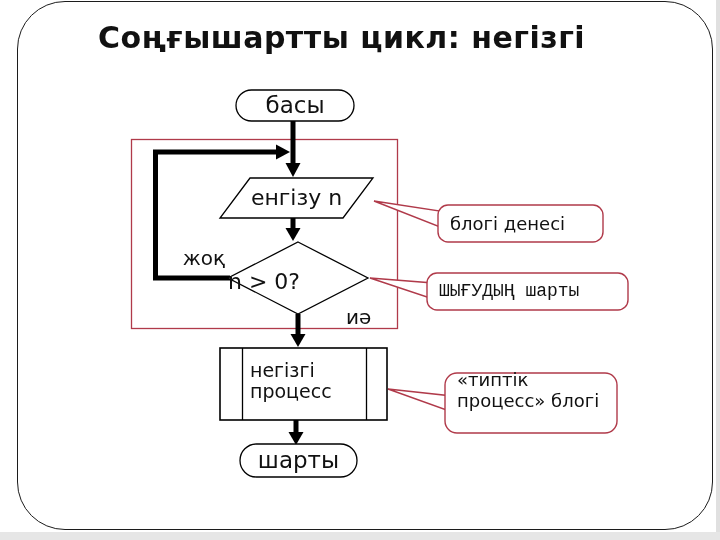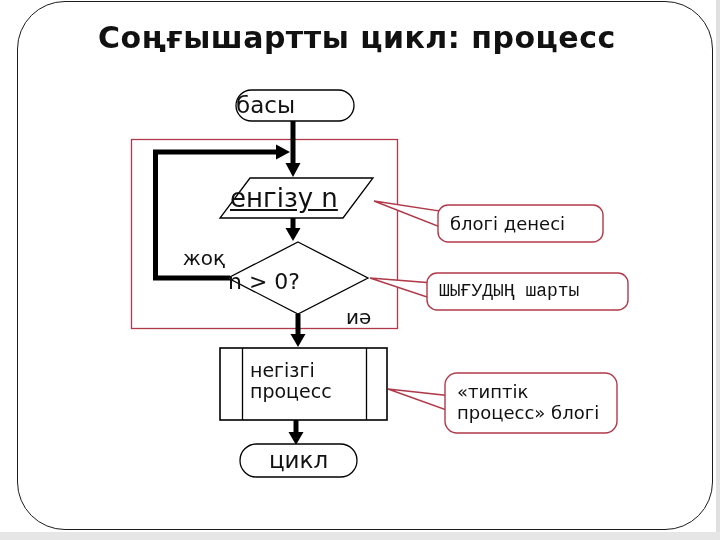--- a/index.html
+++ b/index.html
@@ -16,30 +16,30 @@
     position:absolute; left:17px; top:1px; width:696px; height:529px;
     background:#ffffff; border:1.6px solid #1c1c1c; border-radius:48px;
     box-sizing:border-box;
   }
   svg.flow { position:absolute; left:0; top:0; width:720px; height:540px; }
   .label { position:absolute; white-space:nowrap; }
   .page-title {
     left:98px; top:20px; font-size:30px; font-weight:bold;
     line-height:36px; letter-spacing:0.5px;
   }
-  .lbl-start { left:236px; top:90px;  width:118px; line-height:31px; text-align:left; font-size:23px; }
-  .lbl-input { left:230px; top:183px; width:133px; line-height:30px; font-size:26px;text-decoration:underline; }
+  .lbl-start { left:236px; top:90px;  width:118px; line-height:31px; text-align:center; font-size:23px; }
+  .lbl-input { left:230px; top:183px; width:133px; line-height:30px; text-align:center; font-size:22px; }
   .lbl-cond  { left:228px; top:267px; width:140px; line-height:30px; text-align:left; font-size:22px; }
   .lbl-no    { left:163px; top:247px; width:62px;  line-height:22px; text-align:right; font-size:20px; font-weight:500;}
   .lbl-yes   { left:305px; top:306px; width:44px;  line-height:22px; font-size:20px; font-weight:500;margin-left:41px;}
   .lbl-proc  { left:250px; top:360px; width:120px; line-height:21px; font-size:19px; white-space:pre-line; }
   .lbl-end   { left:240px; top:444px; width:117px; line-height:33px; text-align:center; font-size:23px; }
   .lbl-call1 { left:450px; top:205px; width:150px; line-height:37px; font-size:18px; }
   .lbl-call2 { left:439px; top:273px; width:186px; line-height:37px; font-size:18px;font-family:Liberation Mono, monospace; }
-  .lbl-call3 { left:457px; top:381px; width:155px; line-height:21px; font-size:18px; white-space:pre-line; }
+  .lbl-call3 { left:457px; top:369px; width:155px; line-height:21px; font-size:18px; white-space:pre-line; }
 </style>
 </head>
 <body>
 
 <div class="edge-strip right"></div>
 <div class="edge-strip bottom"></div>
 
 <div class="slide"></div>
 
 <svg class="flow" viewBox="0 0 720 540">
@@ -80,25 +80,25 @@
     <rect x="236" y="90" width="118" height="31" rx="15.5"></rect>
     <polygon points="250,178 373,178 343,218 220,218"></polygon>
     <polygon points="298,242 368,278 298,314 228,278"></polygon>
     <rect x="220" y="348" width="167" height="72" stroke-width="1.6"></rect>
     <line x1="242.5" y1="348" x2="242.5" y2="420"></line>
     <line x1="366.5" y1="348" x2="366.5" y2="420"></line>
     <rect x="240" y="444" width="117" height="33" rx="16.5"></rect>
   </g>
 </svg>
 
-<div class="label page-title">Соңғышартты цикл: процесс</div>
+<div class="label page-title">Соңғышартты цикл: негізгі</div>
 <div class="label lbl-start">басы</div>
 <div class="label lbl-input">енгізу n</div>
 <div class="label lbl-cond">n &gt; 0?</div>
 <div class="label lbl-no">жоқ</div>
 <div class="label lbl-yes">иә</div>
 <div class="label lbl-proc">негізгі
 процесс</div>
-<div class="label lbl-end">цикл</div>
+<div class="label lbl-end">шарты</div>
 <div class="label lbl-call1">блогі денесі</div>
 <div class="label lbl-call2">ШЫҒУДЫҢ шарты</div>
 <div class="label lbl-call3">«типтік
 процесс» блогі</div>
 
 </body></html>

